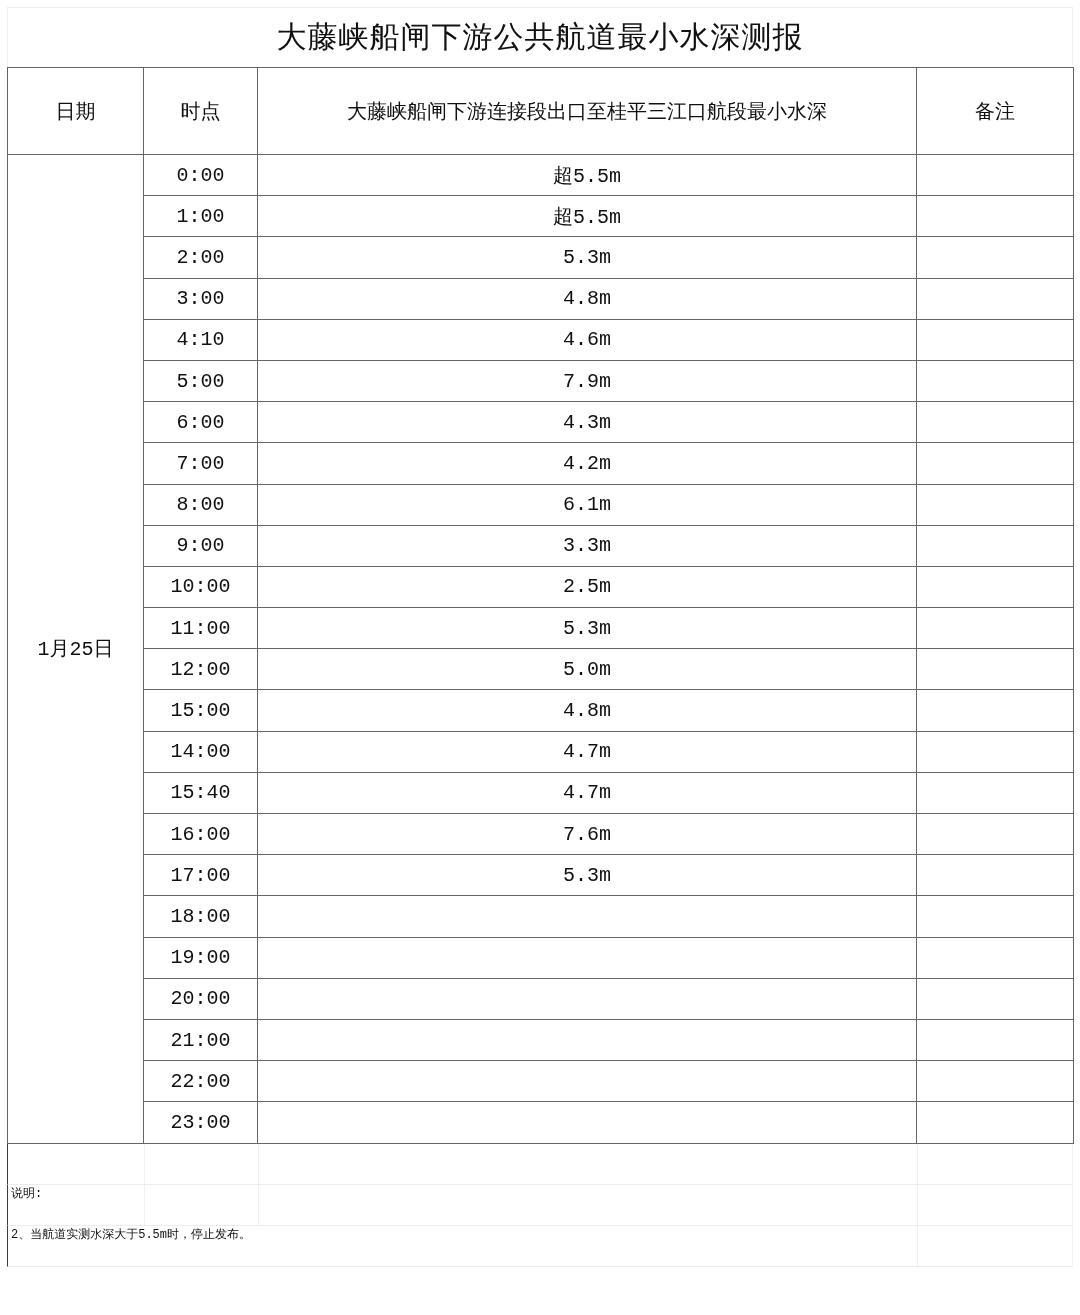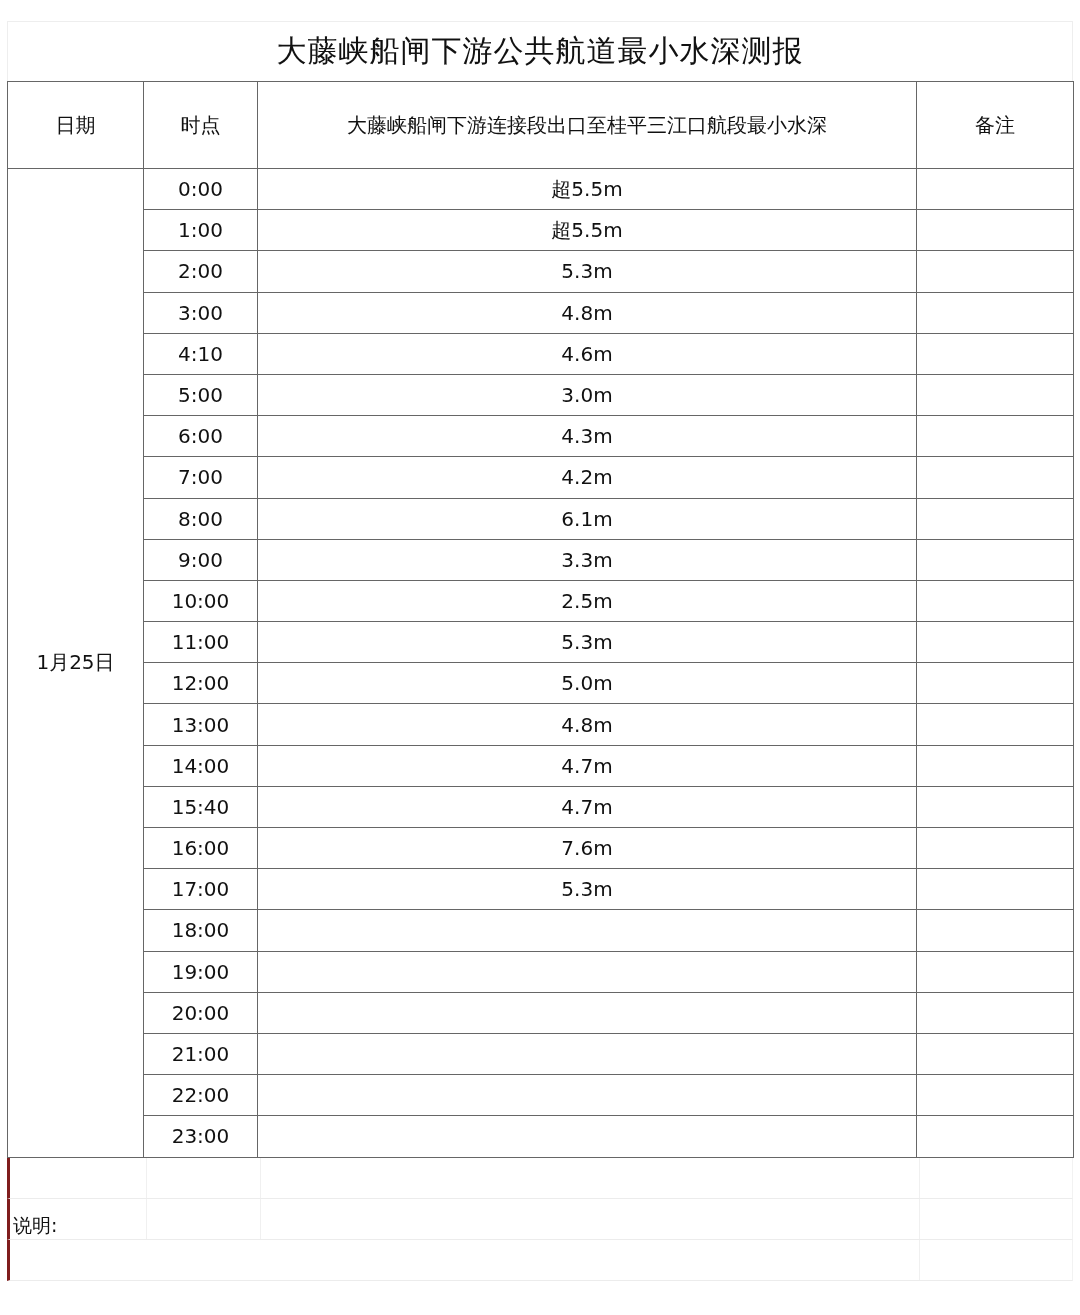--- a/index.html
+++ b/index.html
@@ -1,32 +1,32 @@
 <!DOCTYPE html>
 <html><head>
 <meta charset="utf-8">
 <style>
   html, body { margin: 0; padding: 0; background: #ffffff; }
   body { width: 1080px; height: 1315px; position: relative; overflow: hidden;
          font-family: "DejaVu Sans", "Liberation Sans", sans-serif; color: #111; }
-  .sheet { position: absolute; left: 7px; top: 21px; width: 1066px; }
+  .sheet { position: absolute; left: 7px; top: 7px; width: 1066px; font-family: Liberation Mono, monospace; }
   .title { height: 60px; box-sizing: border-box; border: 1px solid #eeeeee; border-bottom: none;
            display: flex; align-items: center; justify-content: center;
            font-size: 30px; letter-spacing: 1px; color: #111; }
   table.grid { border-collapse: collapse; width: 1066px; table-layout: fixed; }
   table.grid td, table.grid th { border: 1px solid #666; padding: 0; text-align: center;
            vertical-align: middle; font-weight: normal; font-size: 20px; color: #111; }
   table.grid th { height: 86px; }
   table.grid td { height: 40.2px; }
   col.c-date { width: 136px; } col.c-time { width: 114px; }
   col.c-depth { width: 659px; } col.c-note { width: 157px; }
   .footer { width: 1066px; }
   .frow { height: 41px; box-sizing: border-box; border-bottom: 1px solid #ececec;
-          border-left: 3px solid #7f1d1d; border-right: 1px solid #f2f2f2;
-          display: flex; align-items: flex-end; font-size: 19px; color: #111; position: relative; }
+          border-left: 1px solid #7f1d1d; border-right: 1px solid #f2f2f2;
+          display: flex; align-items: flex-start; font-size: 12px; color: #111; position: relative; }
   .frow .txt { padding-left: 3px; }
   .frow.split::before, .frow.split::after { content: ""; position: absolute; top: 0; bottom: 0;
           width: 1px; background: #f0f0f0; }
   .frow.split::before { left: 136px; } .frow.split::after { left: 250px; }
   .frow .vline-note { position: absolute; top: 0; bottom: 0; left: 909px; width: 1px; background: #f0f0f0; }
 </style>
 </head>
 <body>
 
 <div class="sheet">
@@ -69,21 +69,21 @@
           <td>4.8m</td>
           <td></td>
         </tr>
         <tr>
           <td>4:10</td>
           <td>4.6m</td>
           <td></td>
         </tr>
         <tr>
           <td>5:00</td>
-          <td>3.0m</td>
+          <td>7.9m</td>
           <td></td>
         </tr>
         <tr>
           <td>6:00</td>
           <td>4.3m</td>
           <td></td>
         </tr>
         <tr>
           <td>7:00</td>
           <td>4.2m</td>
@@ -108,21 +108,21 @@
           <td>11:00</td>
           <td>5.3m</td>
           <td></td>
         </tr>
         <tr>
           <td>12:00</td>
           <td>5.0m</td>
           <td></td>
         </tr>
         <tr>
-          <td>13:00</td>
+          <td>15:00</td>
           <td>4.8m</td>
           <td></td>
         </tr>
         <tr>
           <td>14:00</td>
           <td>4.7m</td>
           <td></td>
         </tr>
         <tr>
           <td>15:40</td>
@@ -174,16 +174,17 @@
 
   <div class="footer">
     <div class="frow split">
         <span class="vline-note"></span>
       </div>
     <div class="frow split">
       <span class="txt">说明:</span>
       <span class="vline-note"></span>
     </div>
     <div class="frow">
+      <span class="txt">2、当航道实测水深大于5.5m时，停止发布。</span>
       <span class="vline-note"></span>
     </div>
   </div>
 </div>
 
 </body></html>

